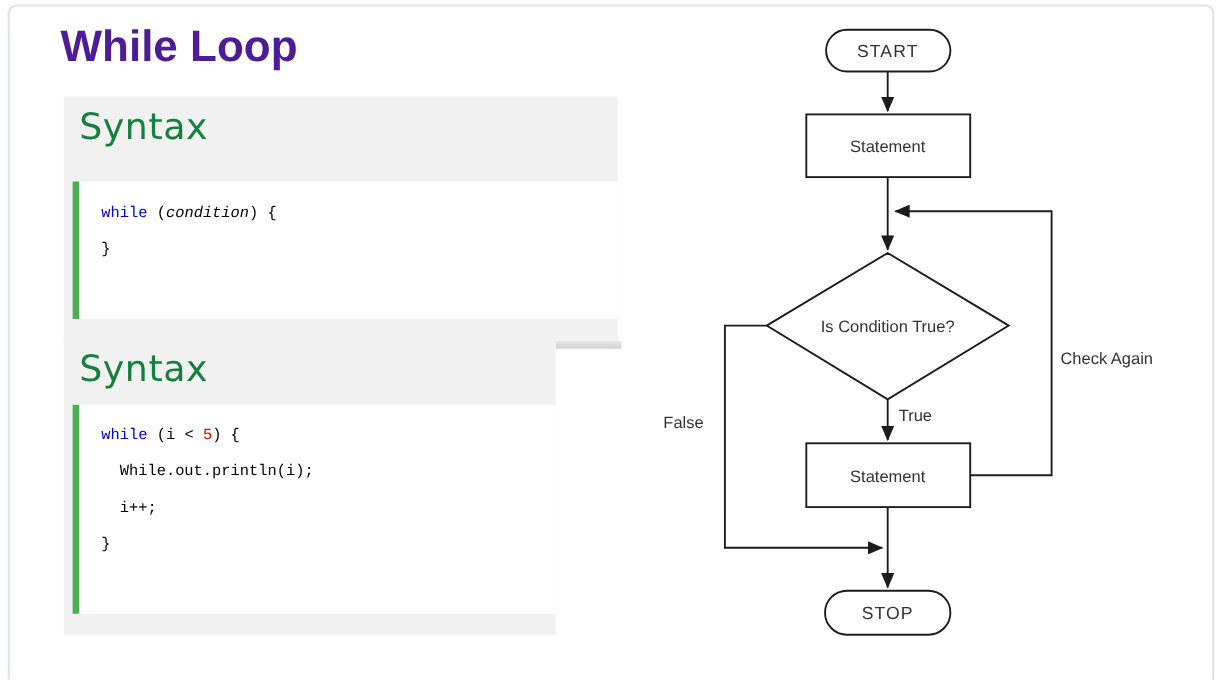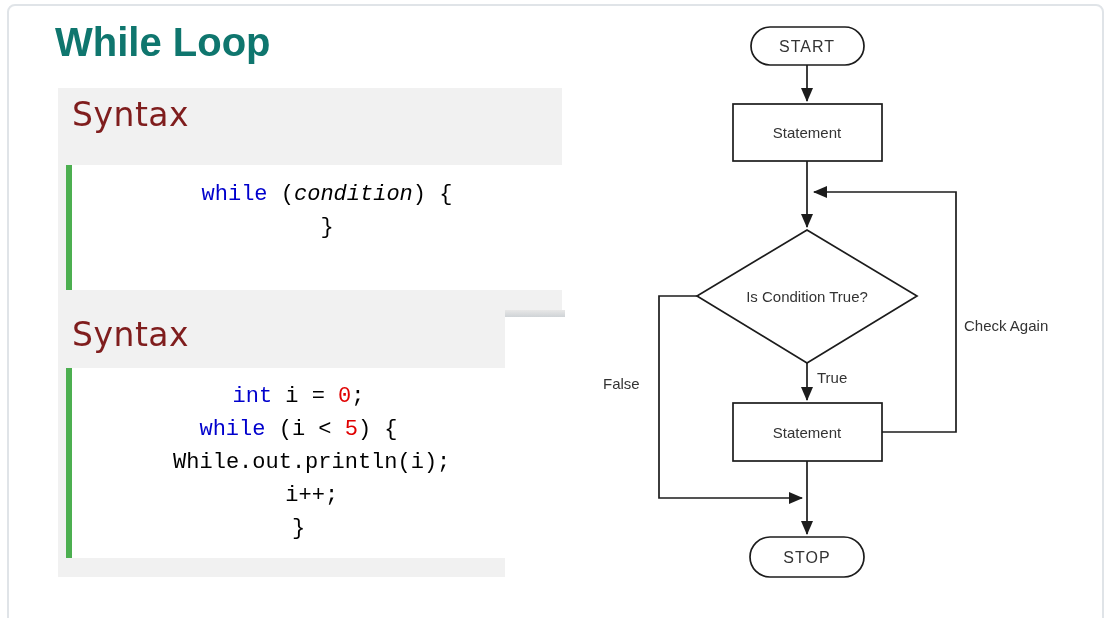--- a/index.html
+++ b/index.html
@@ -6,36 +6,36 @@
   body{width:1106px;height:618px;overflow:hidden;position:relative;
        font-family:"Liberation Sans",sans-serif;}
   .stage{position:absolute;inset:0;}
 
   
   .frame{position:absolute;left:7px;top:4px;right:2px;height:760px;
          border:2px solid var(--frame,#e0e4e8);border-radius:8px;pointer-events:none;}
 
   
   .page-title{position:absolute;left:55px;top:18px;margin:0;
-              font-size:40px;font-weight:bold;color:#0f766e;line-height:48px;}
+              font-size:40px;font-weight:bold;color:#4c1d95;line-height:48px;}
 
   
   .section{position:absolute;background:var(--section_bg,#f1f1f1);}
   .section-syntax{left:58px;top:88px;width:504px;height:222px;}
   .section-example{left:58px;top:308px;width:447px;height:269px;}
   .section-heading{position:absolute;left:14px;top:7px;margin:0;
                    font-family:"DejaVu Sans",sans-serif;font-weight:400;
-                   font-size:33px;line-height:40px;color:#7f1d1d;letter-spacing:.5px;text-align:right;}
+                   font-size:33px;line-height:40px;color:#15803d;letter-spacing:.5px;text-align:right;}
 
   
   .code-block{position:absolute;left:8px;right:0;background:#fff;
               border-left:6px solid var(--accent_green,#4caf50);
               padding:0 0 0 20px;box-sizing:border-box;
               font-family:"Liberation Mono","DejaVu Sans Mono",monospace;
-              font-size:22px;line-height:33px;color:#000;text-align:center;}
+              font-size:14px;line-height:33px;color:#000;}
   .code-syntax{top:77px;height:125px;padding-top:13px;}
   .code-example{top:60px;height:190px;padding-top:12px;}
   .code-line{white-space:pre;}
   .tok-kw{color:var(--keyword,#0000cd);}
   .tok-num{color:var(--number,#e00000);}
   .tok-cm{color:var(--comment,#228b22);font-style:italic;}
   .tok-it{font-style:italic;}
 
   
   .scroll-artifact{position:absolute;left:505px;top:310px;width:60px;height:7px;
@@ -64,21 +64,20 @@
         <div class="code-line"><span class="tok-kw">while</span><span> (</span><span class="tok-it">condition</span><span>) {</span></div>
         <div class="code-line"><span>}</span></div>
       </div>
   </div>
 
   <div class="scroll-artifact"></div>
 
   <div class="section section-example">
     <h2 class="section-heading">Syntax</h2>
     <div class="code-block code-example">
-        <div class="code-line"><span class="tok-kw">int</span><span> i = </span><span class="tok-num">0</span><span>;</span></div>
         <div class="code-line"><span class="tok-kw">while</span><span> (i &lt; </span><span class="tok-num">5</span><span>) {</span></div>
         <div class="code-line"><span>  While.out.println(i);</span></div>
         <div class="code-line"><span>  i++;</span></div>
         <div class="code-line"><span>}</span></div>
       </div>
   </div>
 
   <svg class="flowchart" viewBox="0 0 546 618" xmlns="http://www.w3.org/2000/svg">
     <defs>
       <marker id="ah" markerUnits="userSpaceOnUse" markerWidth="14" markerHeight="12" refX="13" refY="6" orient="auto">

